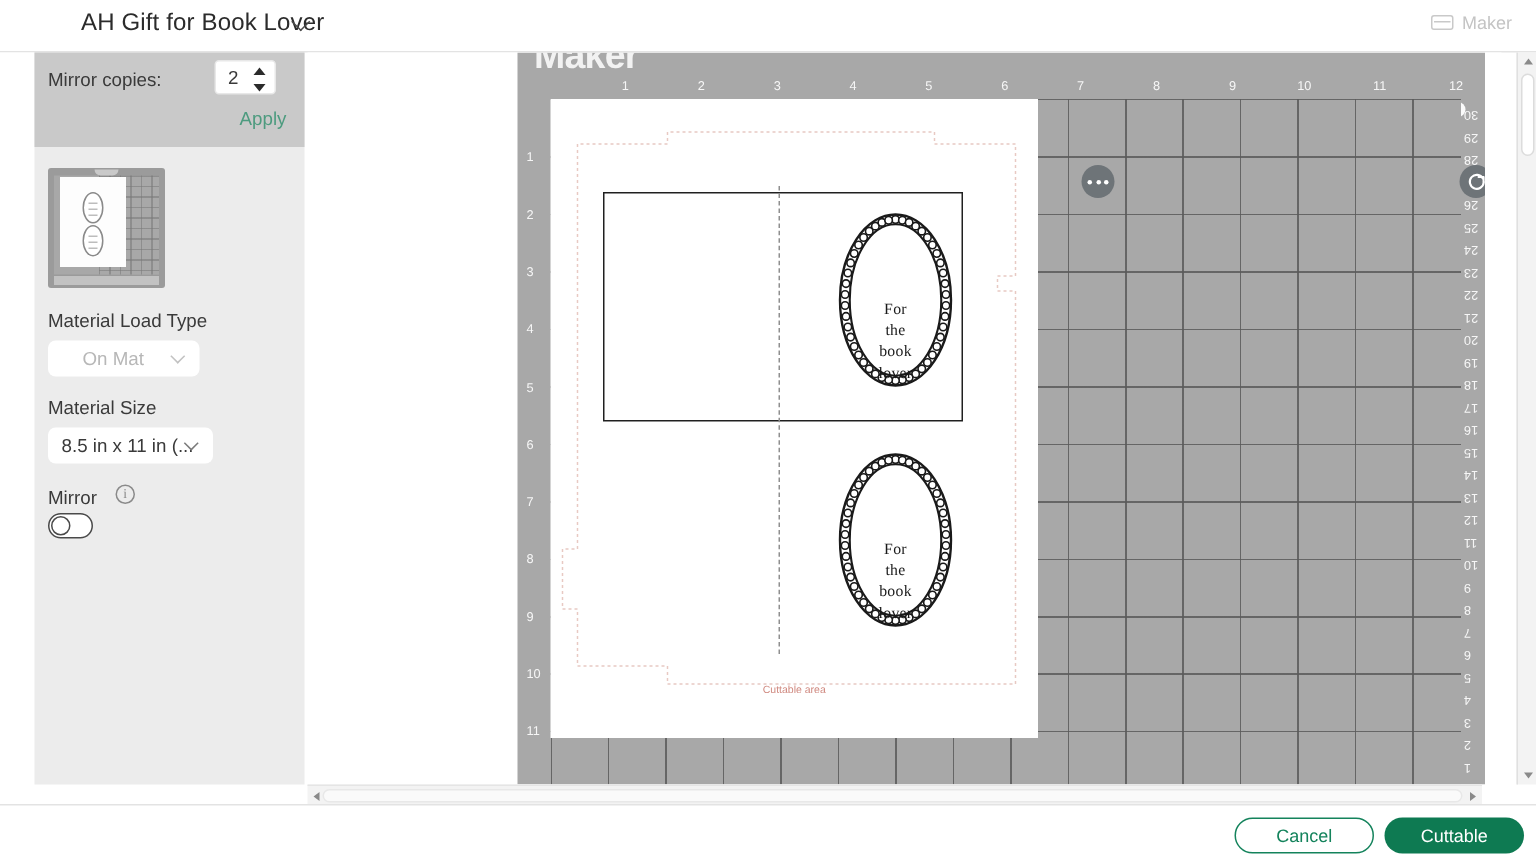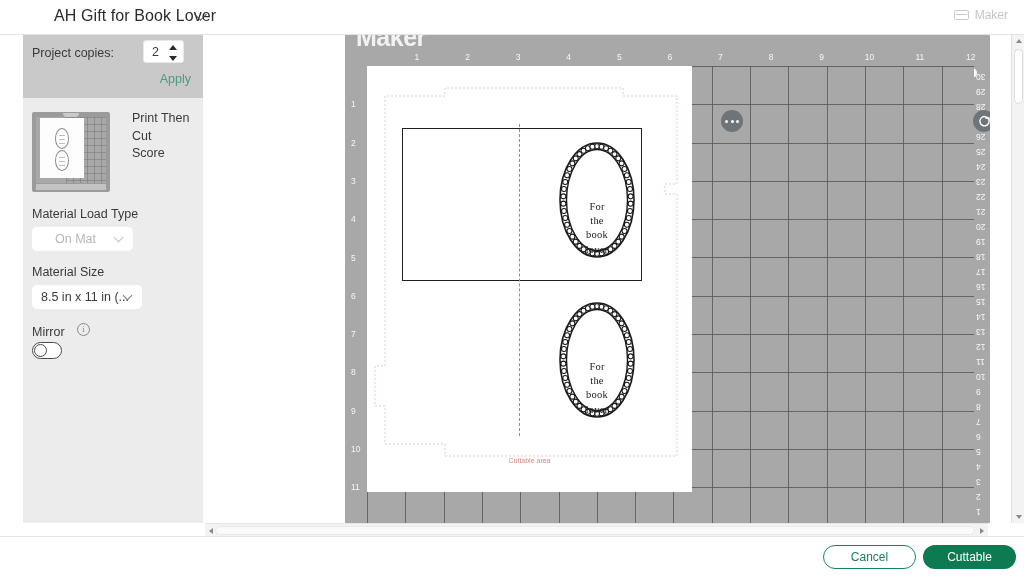--- a/index.html
+++ b/index.html
@@ -280,21 +280,21 @@
       <span class="micon"></span>
       <span>Maker</span>
     </div>
   </div>
 
   <div id="left-edge"></div>
 
   <div id="sidebar">
 
     <div id="copies-panel">
-      <div id="copies-label">Project copies:</div>
+      <div id="copies-label">Mirror copies:</div>
       <div id="copies-box">
         <span id="copies-value">2</span>
         <span id="copies-stepper">
           <i class="arw up"></i>
           <i class="arw dn"></i>
         </span>
       </div>
       <div id="apply-btn">Apply</div>
     </div>
 
@@ -309,25 +309,20 @@
               <span class="ln" style="top:10px;"></span>
               <span class="ln" style="top:14px;"></span>
           </div>
           <div class="mt-oval" style="left:15px; top:32px; width:14px; height:21px;">
             <span class="ln" style="top:6px;"></span>
               <span class="ln" style="top:10px;"></span>
               <span class="ln" style="top:14px;"></span>
           </div>
         </div>
         <div class="mt-foot"></div>
-      </div>
-      <div id="op-list">
-        <div>Print Then</div>
-        <div>Cut</div>
-        <div>Score</div>
       </div>
     </div>
 
     <div id="mlt-label" class="field-label">Material Load Type</div>
     <div id="mlt-select">
       <span class="sel-text">On Mat</span>
       <span class="chev light"></span>
     </div>
 
     <div id="msz-label" class="field-label">Material Size</div>

